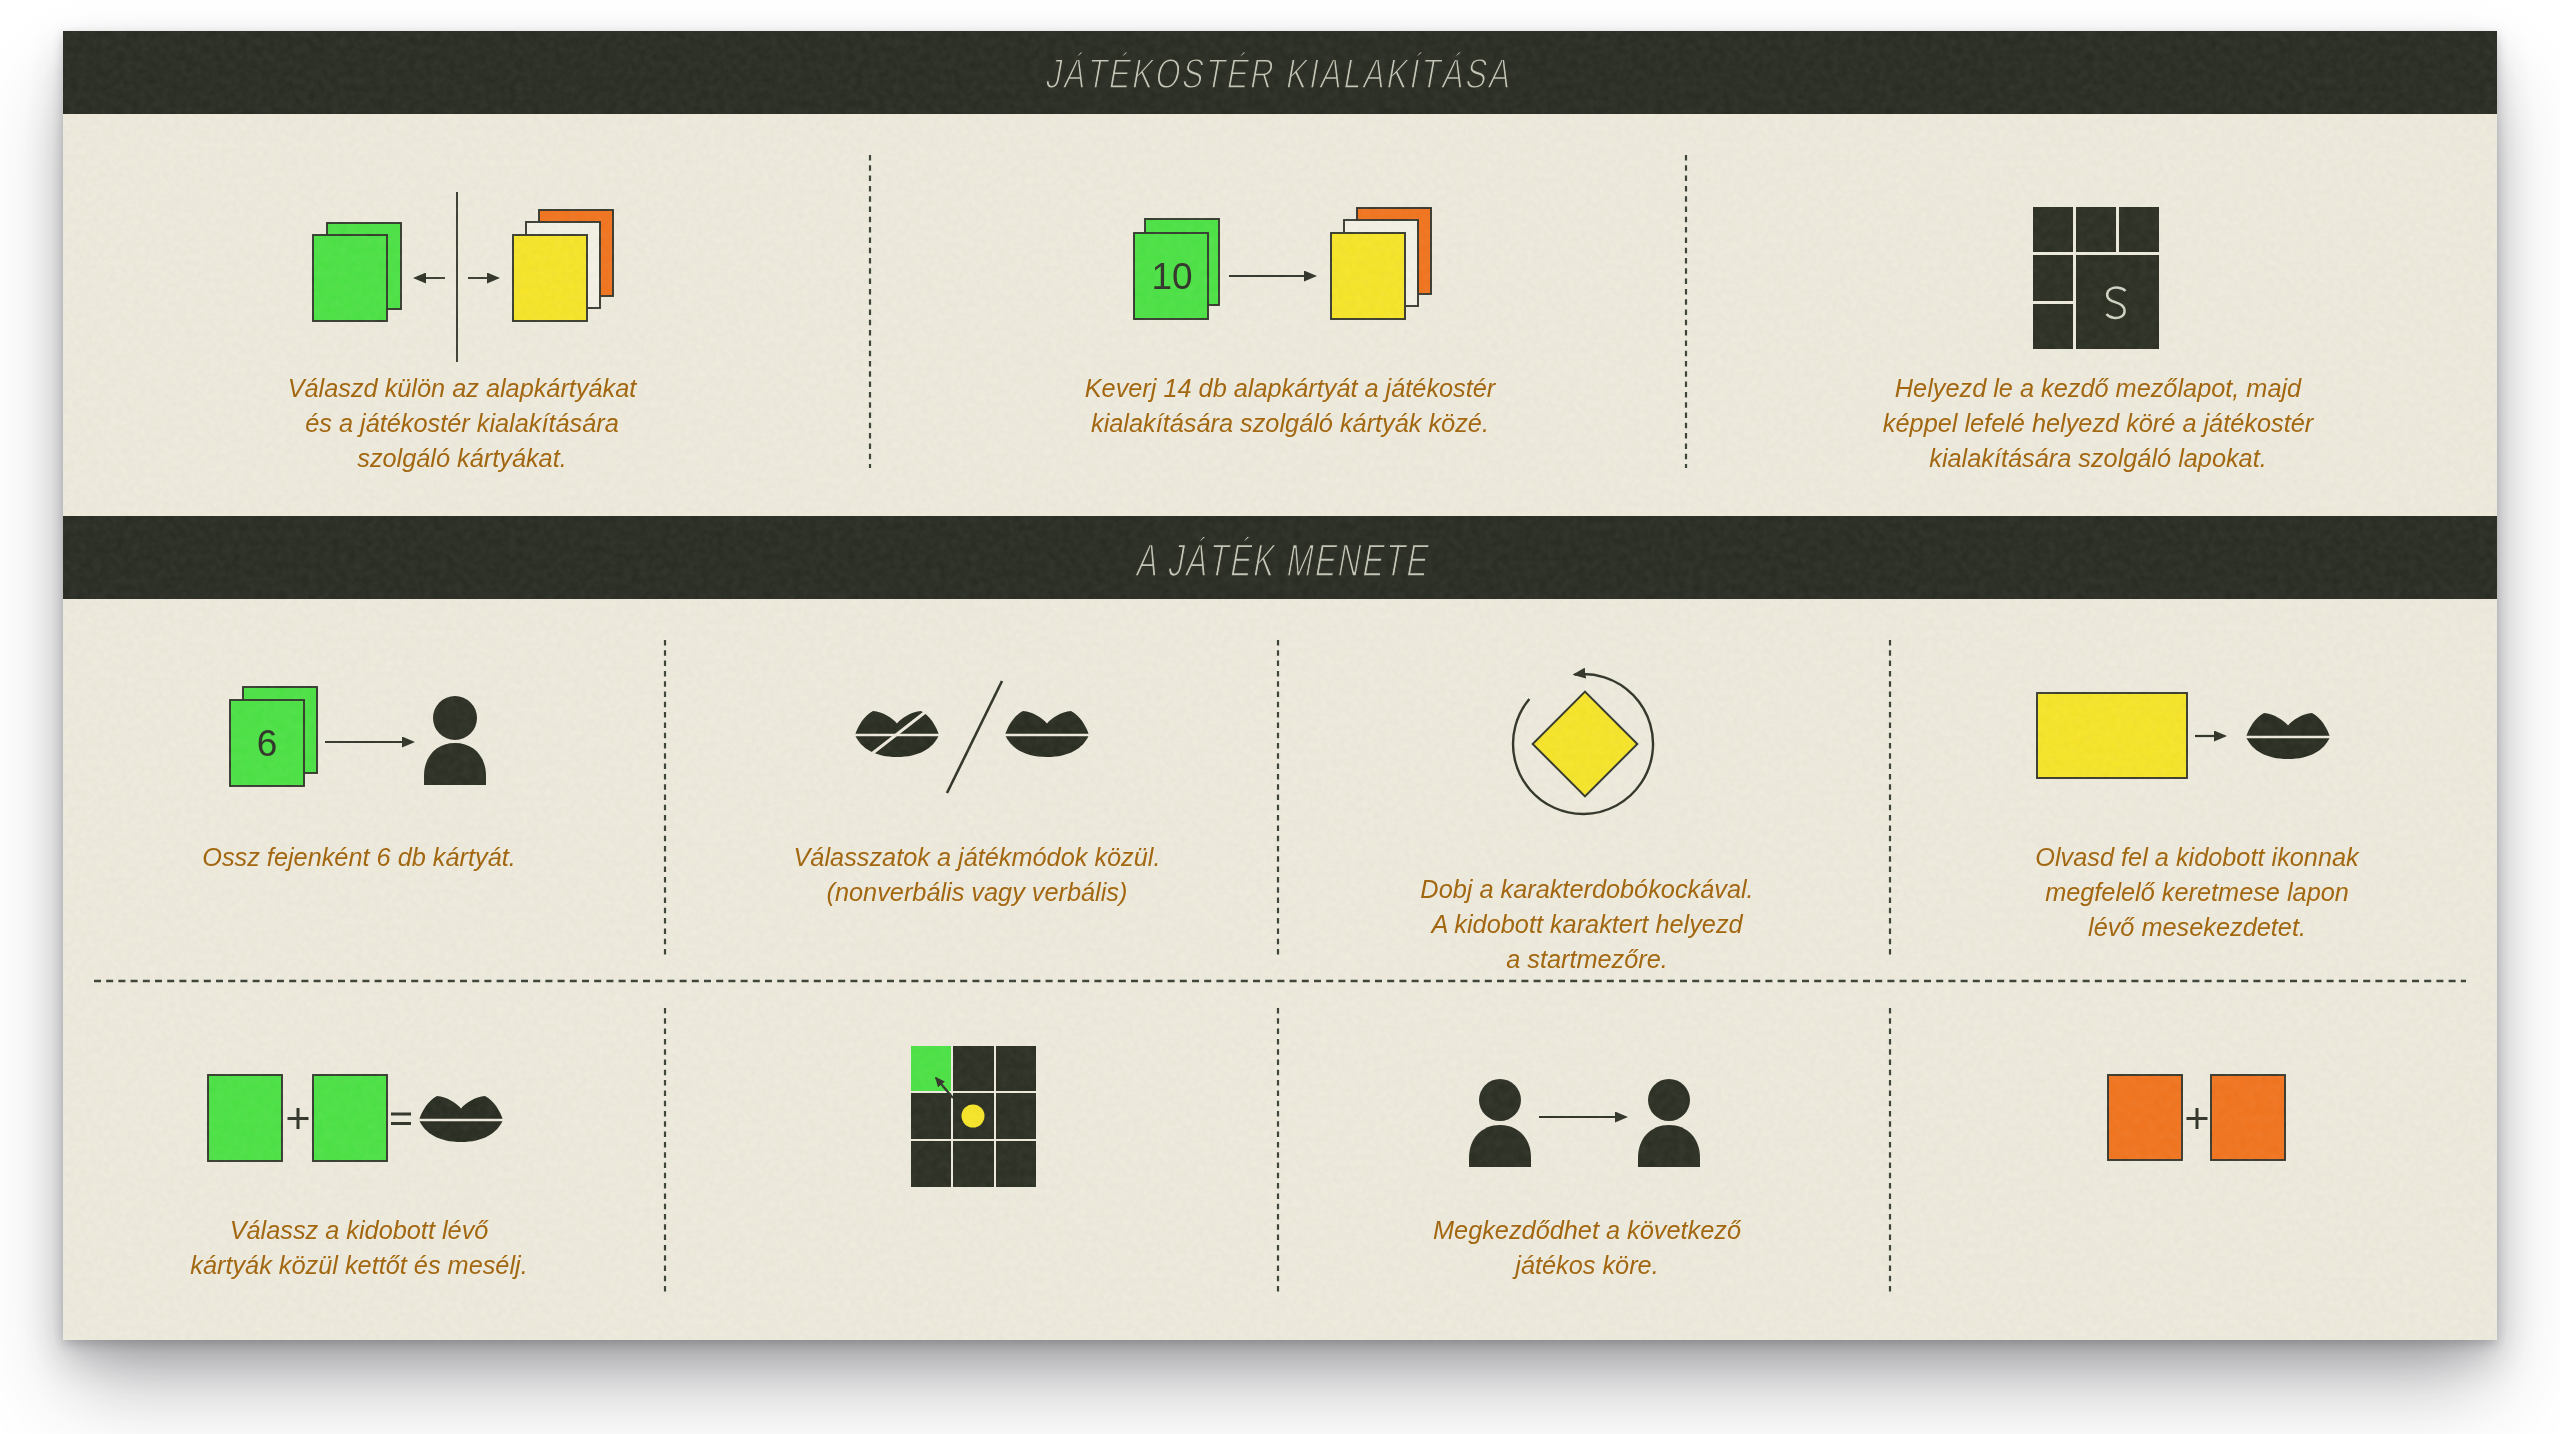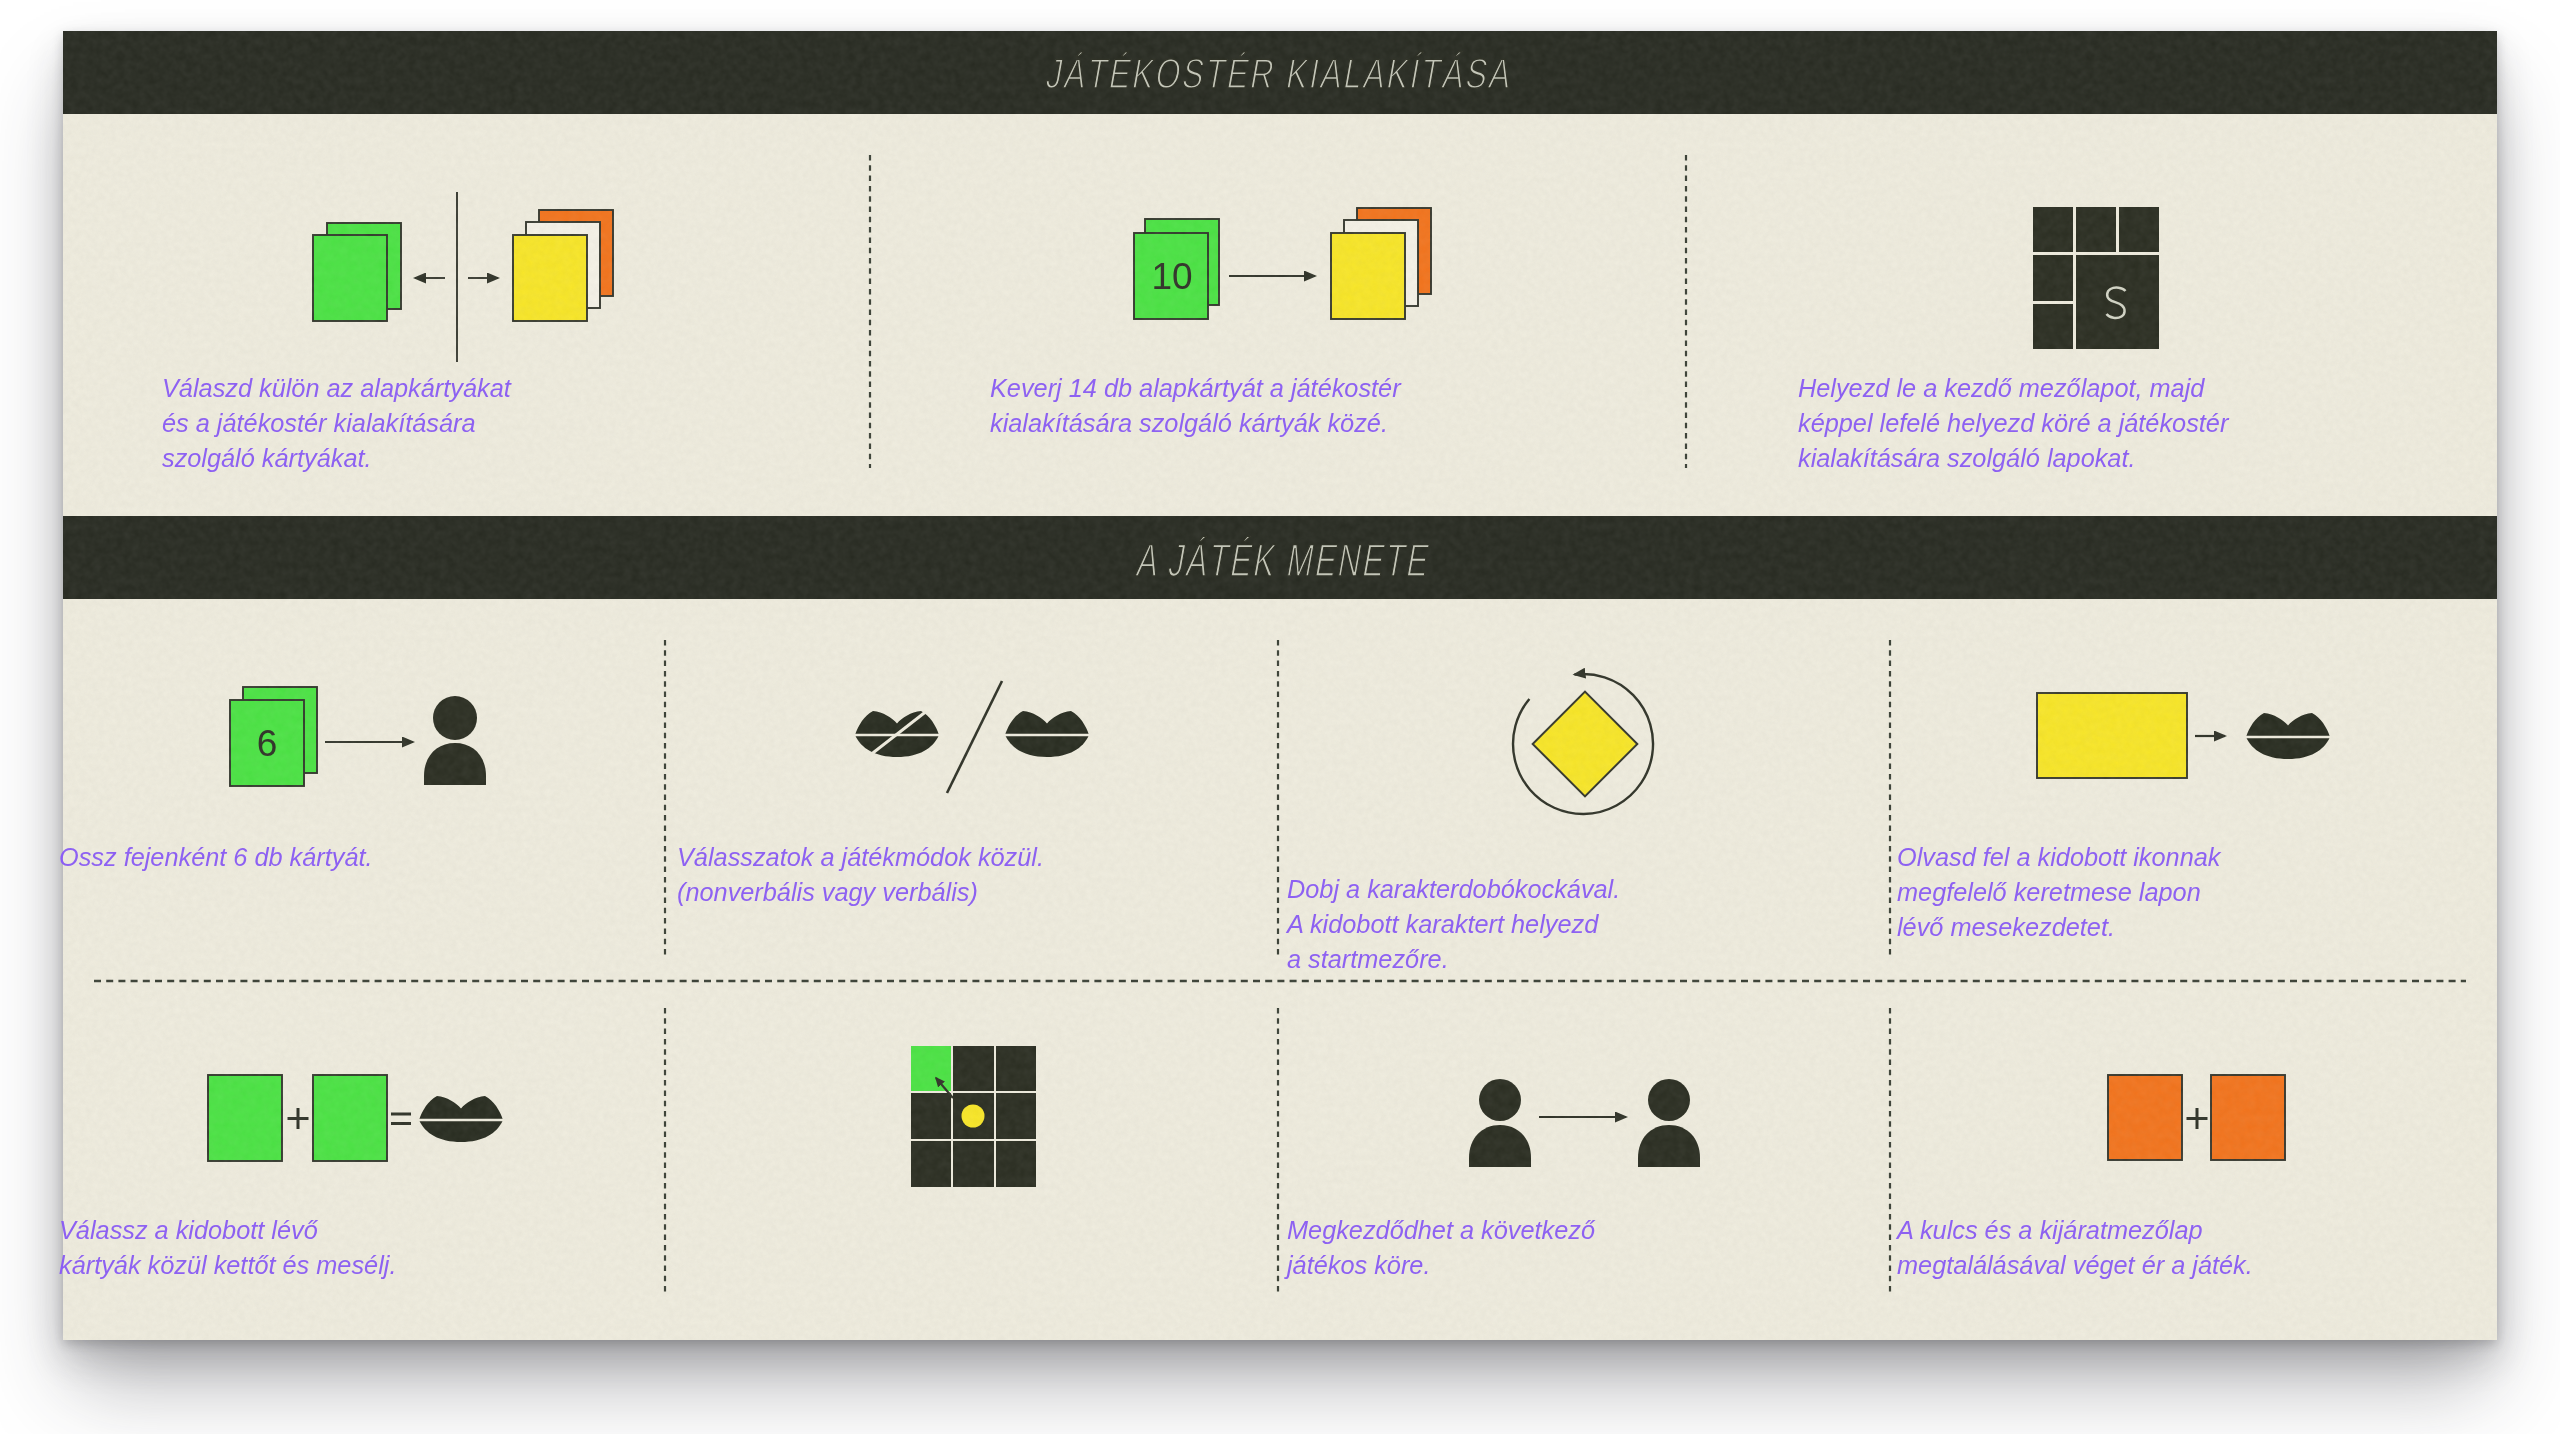--- a/index.html
+++ b/index.html
@@ -10,22 +10,22 @@
          box-shadow:0 4px 10px rgba(45,45,52,0.22), 0 18px 34px rgba(45,45,52,0.20), 0 52px 80px -10px rgba(45,45,52,0.34);}
   .bar{position:absolute;left:0;width:2434px;background:#262920;overflow:hidden;}
   #bar1{top:0;height:83px;}
   #bar2{top:485px;height:83px;}
   .barTitle{position:absolute;left:0;width:100%;text-align:center;
             color:#c5c7b9;letter-spacing:3px;line-height:1;
             -webkit-text-stroke:1.6px #292b20;
             transform:skewX(-10deg) scaleX(0.75);transform-origin:50% 50%;}
   #bar1 .barTitle{top:22px;font-size:42px;}
   #bar2 .barTitle{top:21px;font-size:46px;transform:skewX(-10deg) scaleX(0.68);text-indent:12px;}
-  .cap{position:absolute;text-align:left;font-style:italic;
-       color:#8b5cf6;font-size:25.3px;line-height:35px;white-space:pre-line;width:600px;}
+  .cap{position:absolute;text-align:center;font-style:italic;
+       color:#a16207;font-size:25.3px;line-height:35px;white-space:pre-line;width:600px;}
   svg.icons{position:absolute;left:0;top:0;}
   svg.grain{position:absolute;left:0;top:0;pointer-events:none;}
 </style>
 </head>
 <body>
 <div id="panel">
   <div id="bar1" class="bar">
       <div class="barTitle">JÁTÉKOSTÉR KIALAKÍTÁSA</div>
     </div>
   <div id="bar2" class="bar">
@@ -48,22 +48,20 @@
 A kidobott karaktert helyezd
 a startmezőre.</div>
   <div class="cap" style="left:1834px;top:809px;">Olvasd fel a kidobott ikonnak
 megfelelő keretmese lapon
 lévő mesekezdetet.</div>
 
   <div class="cap" style="left:-4px;top:1182px;">Válassz a kidobott lévő
 kártyák közül kettőt és mesélj.</div>
   <div class="cap" style="left:1224px;top:1182px;">Megkezdődhet a következő
 játékos köre.</div>
-  <div class="cap" style="left:1834px;top:1182px;">A kulcs és a kijáratmezőlap
-megtalálásával véget ér a játék.</div>
 
   <svg class="icons" width="2434" height="1309" viewBox="0 0 2434 1309">
     <defs>
       <marker id="ah" markerUnits="userSpaceOnUse" markerWidth="13" markerHeight="11" refX="11" refY="5.5" orient="auto">
         <path d="M0,0 L13,5.5 L0,11 Z" fill="#2e3126"></path>
       </marker>
       <marker id="ah2" markerUnits="userSpaceOnUse" markerWidth="10" markerHeight="9" refX="8.5" refY="4.5" orient="auto">
         <path d="M0,0 L10,4.5 L0,9 Z" fill="#2e3126"></path>
       </marker>
       <g id="lipsShape">

